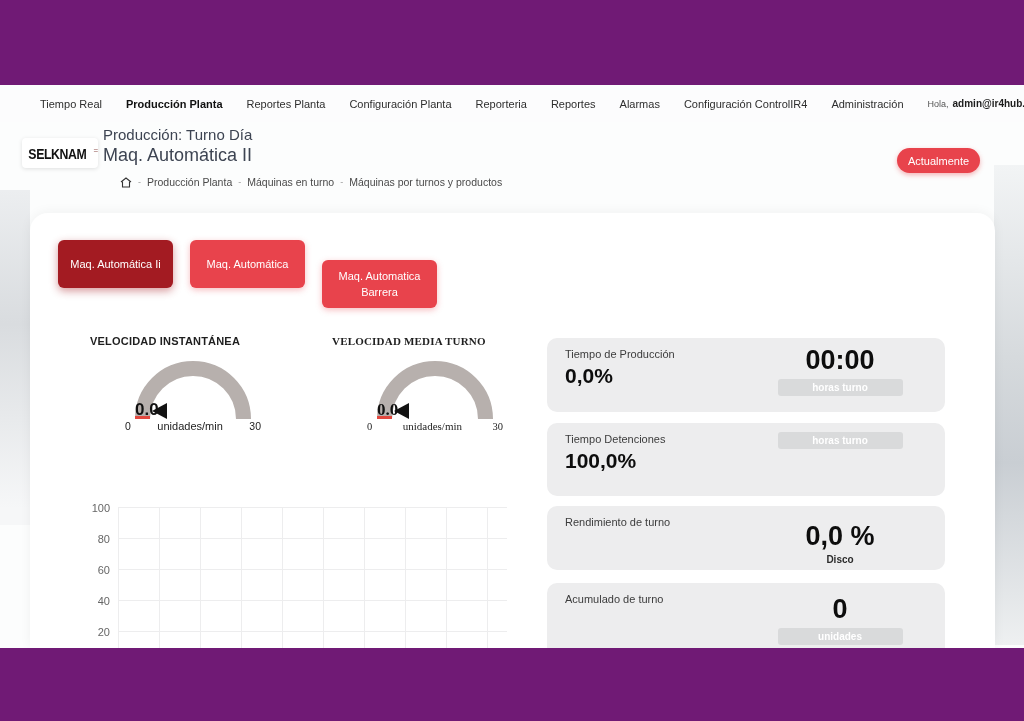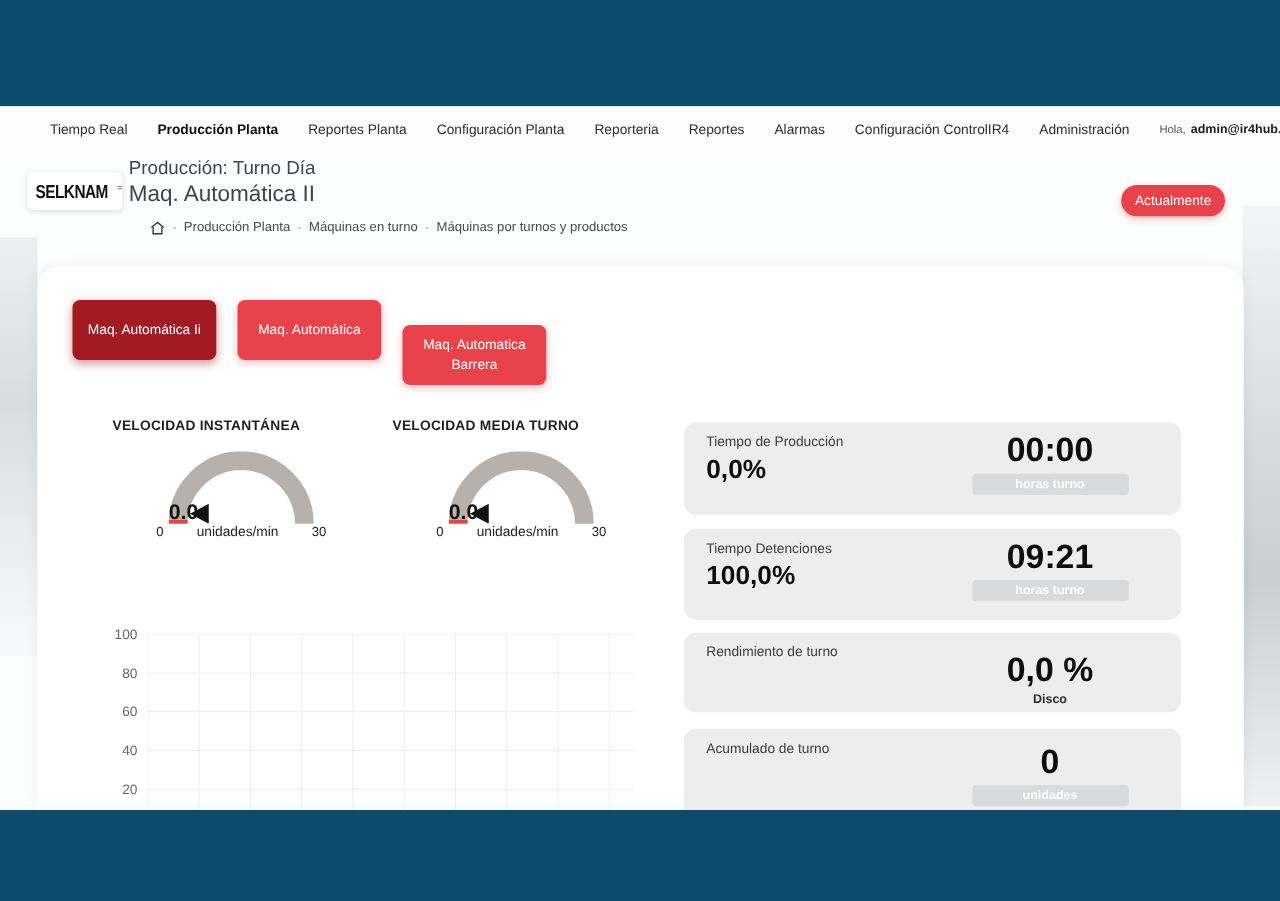--- a/index.html
+++ b/index.html
@@ -1,18 +1,18 @@
 <!DOCTYPE html>
 <html><head>
 <meta charset="utf-8">
 <style>
   * { margin:0; padding:0; box-sizing:border-box; }
   html,body { width:1024px; height:721px; }
   body { font-family:"Liberation Sans", sans-serif; background:#e7e7e8; }
-  #screen { position:relative; width:1024px; height:721px; overflow:hidden; background:#0c4a6e; }
+  #screen { position:relative; width:1024px; height:721px; overflow:hidden; background:#701a75; }
 
   
   .page { position:absolute; top:85px; left:0; width:1024px; height:563px; background:#fcfdfd; overflow:hidden; }
 
   .swoosh-right { position:absolute; right:0; top:80px; width:30px; height:480px;
     background:linear-gradient(180deg,#f2f4f5 0%,#d6dadd 40%,#c9ced3 62%,#eef0f1 100%); }
   .swoosh-left { position:absolute; left:0; top:105px; width:30px; height:335px;
     background:linear-gradient(180deg,#eceef0 0%,#d9dcdf 40%,#f6f7f8 95%); }
 
   
@@ -45,21 +45,21 @@
     border-radius:18px 18px 0 0; box-shadow:0 -1px 12px rgba(0,0,0,.05); z-index:3; overflow:hidden; }
 
   .machine-btn { position:absolute; top:27px; height:48px; width:115px; border:none; border-radius:6px;
     color:#fff; font-size:11px; font-family:inherit; line-height:1.5; cursor:pointer; padding:4px 8px; }
   .machine-btn.active { background:#a31b22; box-shadow:0 3px 8px rgba(163,27,34,.45); }
   .machine-btn.idle { background:#e8434c; box-shadow:0 2px 6px rgba(232,67,76,.35); }
   .m0 { left:28px; } .m1 { left:160px; } .m2 { left:292px;margin-top:20px; }
 
   
   .gauge { position:absolute; top:122px; width:206px; text-align:left; }
-  .g0 { left:60px; } .g1 { left:284px; }
+  .g0 { left:60px; } .g1 { left:302px;font-family:Liberation Serif, serif; }
   .gauge-title { font-size:11px; font-weight:bold; color:#1f1f1f; letter-spacing:.2px; }
   .arc-wrap { position:relative; width:116px; height:58px; margin:14px auto 0; overflow:hidden; }
   .arc-ring { position:absolute; left:0; top:0; width:116px; height:116px; border:15px solid #b7b0ad; border-radius:50%; }
   .arc-start { position:absolute; left:0; bottom:0; width:15px; height:3px; background:#e2483f; }
   .needle { position:absolute; left:17px; bottom:0; width:0; height:0;
     border-top:8px solid transparent; border-bottom:8px solid transparent; border-right:15px solid #121212; }
   .gauge-value { position:absolute; left:0; right:0; bottom:-1px; font-size:17px; font-weight:bold; color:#111; }
   .gauge-scale { display:flex; justify-content:space-between; align-items:flex-end; width:136px; margin:1px auto 0;
     font-size:10.5px; color:#222; }
   .gauge-unit { font-size:11px; color:#222; }
@@ -184,21 +184,20 @@
         <div class="kpi-right">
           <div class="kpi-value">00:00</div>
           <div class="kpi-pill">horas turno</div>
         </div>
       </div>
 
       <div class="kpi k1">
         <div class="kpi-label">Tiempo Detenciones</div>
         <div class="kpi-percent">100,0%</div>
         <div class="kpi-right">
-          <div class="kpi-value">09:21</div>
           <div class="kpi-pill">horas turno</div>
         </div>
       </div>
 
       <div class="kpi k2">
         <div class="kpi-label">Rendimiento de turno</div>
         <div class="kpi-right">
           <div class="kpi-value">0,0 %</div>
           <div class="kpi-sub">Disco</div>
         </div>

